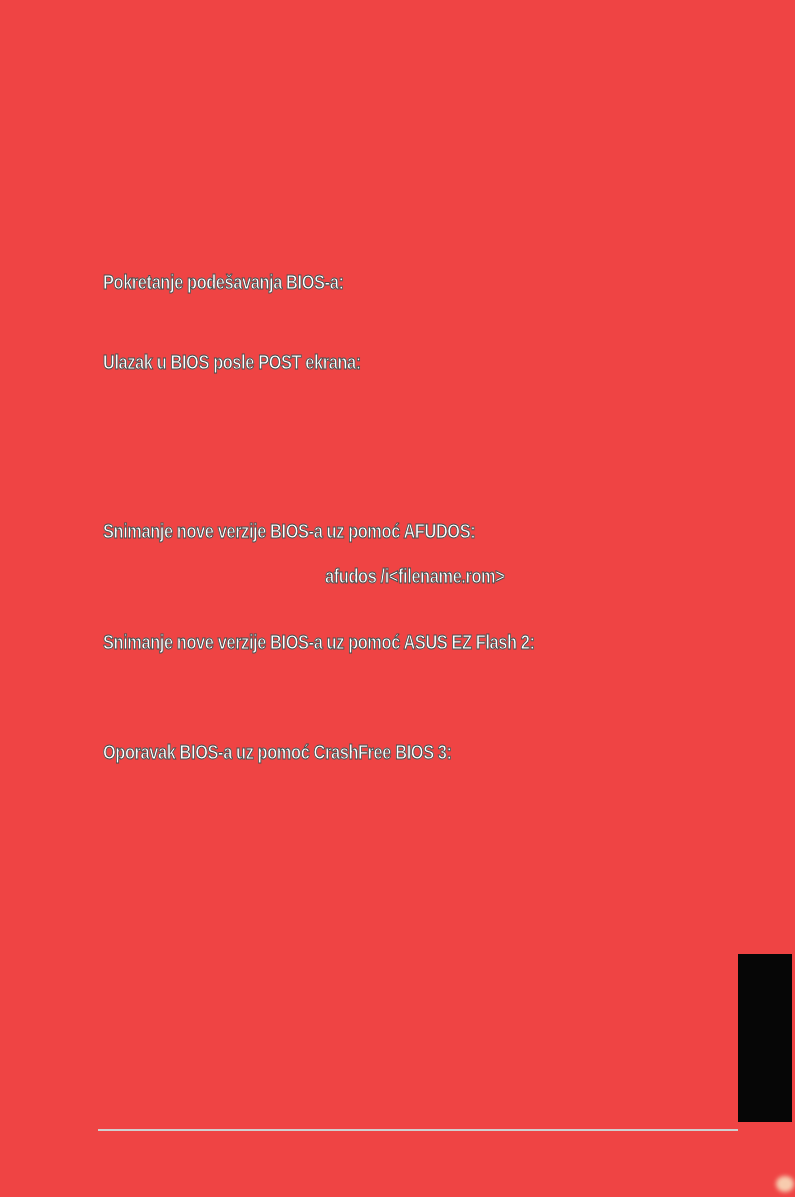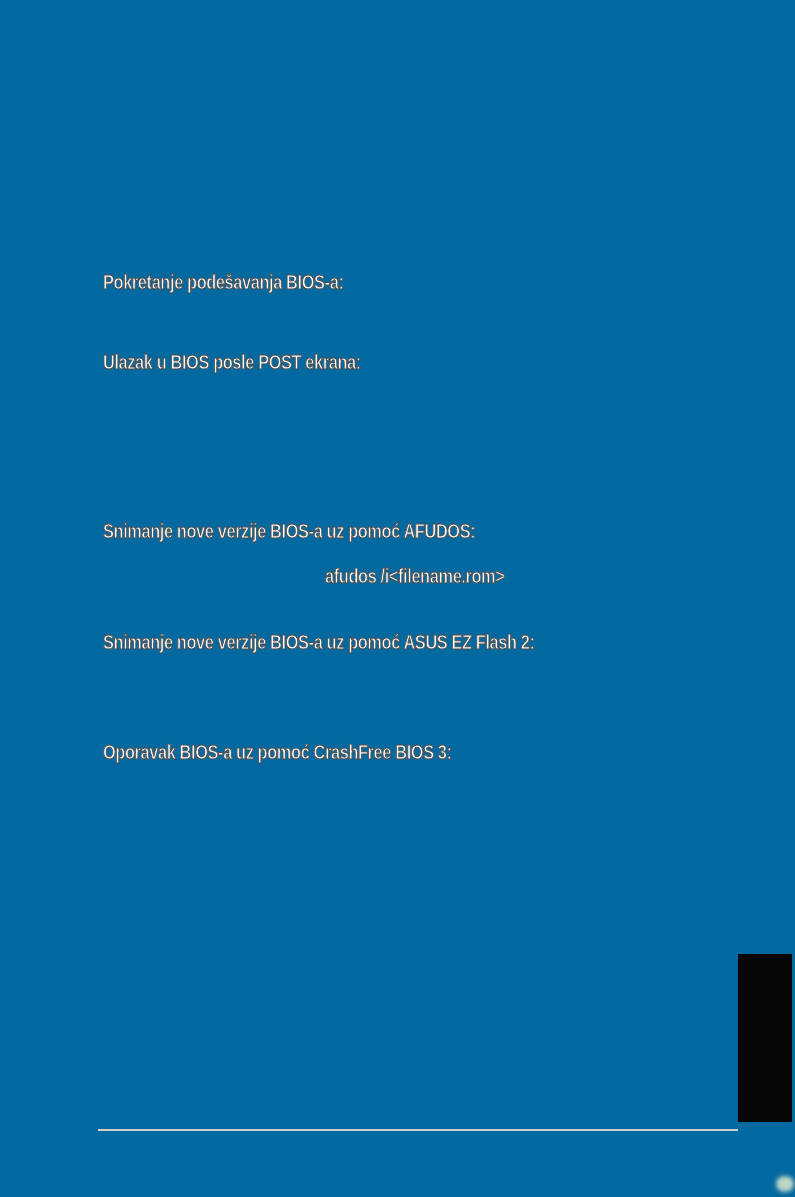--- a/index.html
+++ b/index.html
@@ -4,21 +4,21 @@
 <style>
   html, body {
     margin: 0;
     padding: 0;
     background: #ffffff;
   }
   .page {
     position: relative;
     width: 795px;
     height: 1197px;
-    background: #0369a1;
+    background: #ef4444;
     overflow: hidden;
     font-family: "Liberation Sans", sans-serif;
   }
   
   .outline-text {
     position: absolute;
     font-family: "Liberation Sans", sans-serif;
     font-weight: bold;
     font-size: 21px;
     line-height: 24px;

